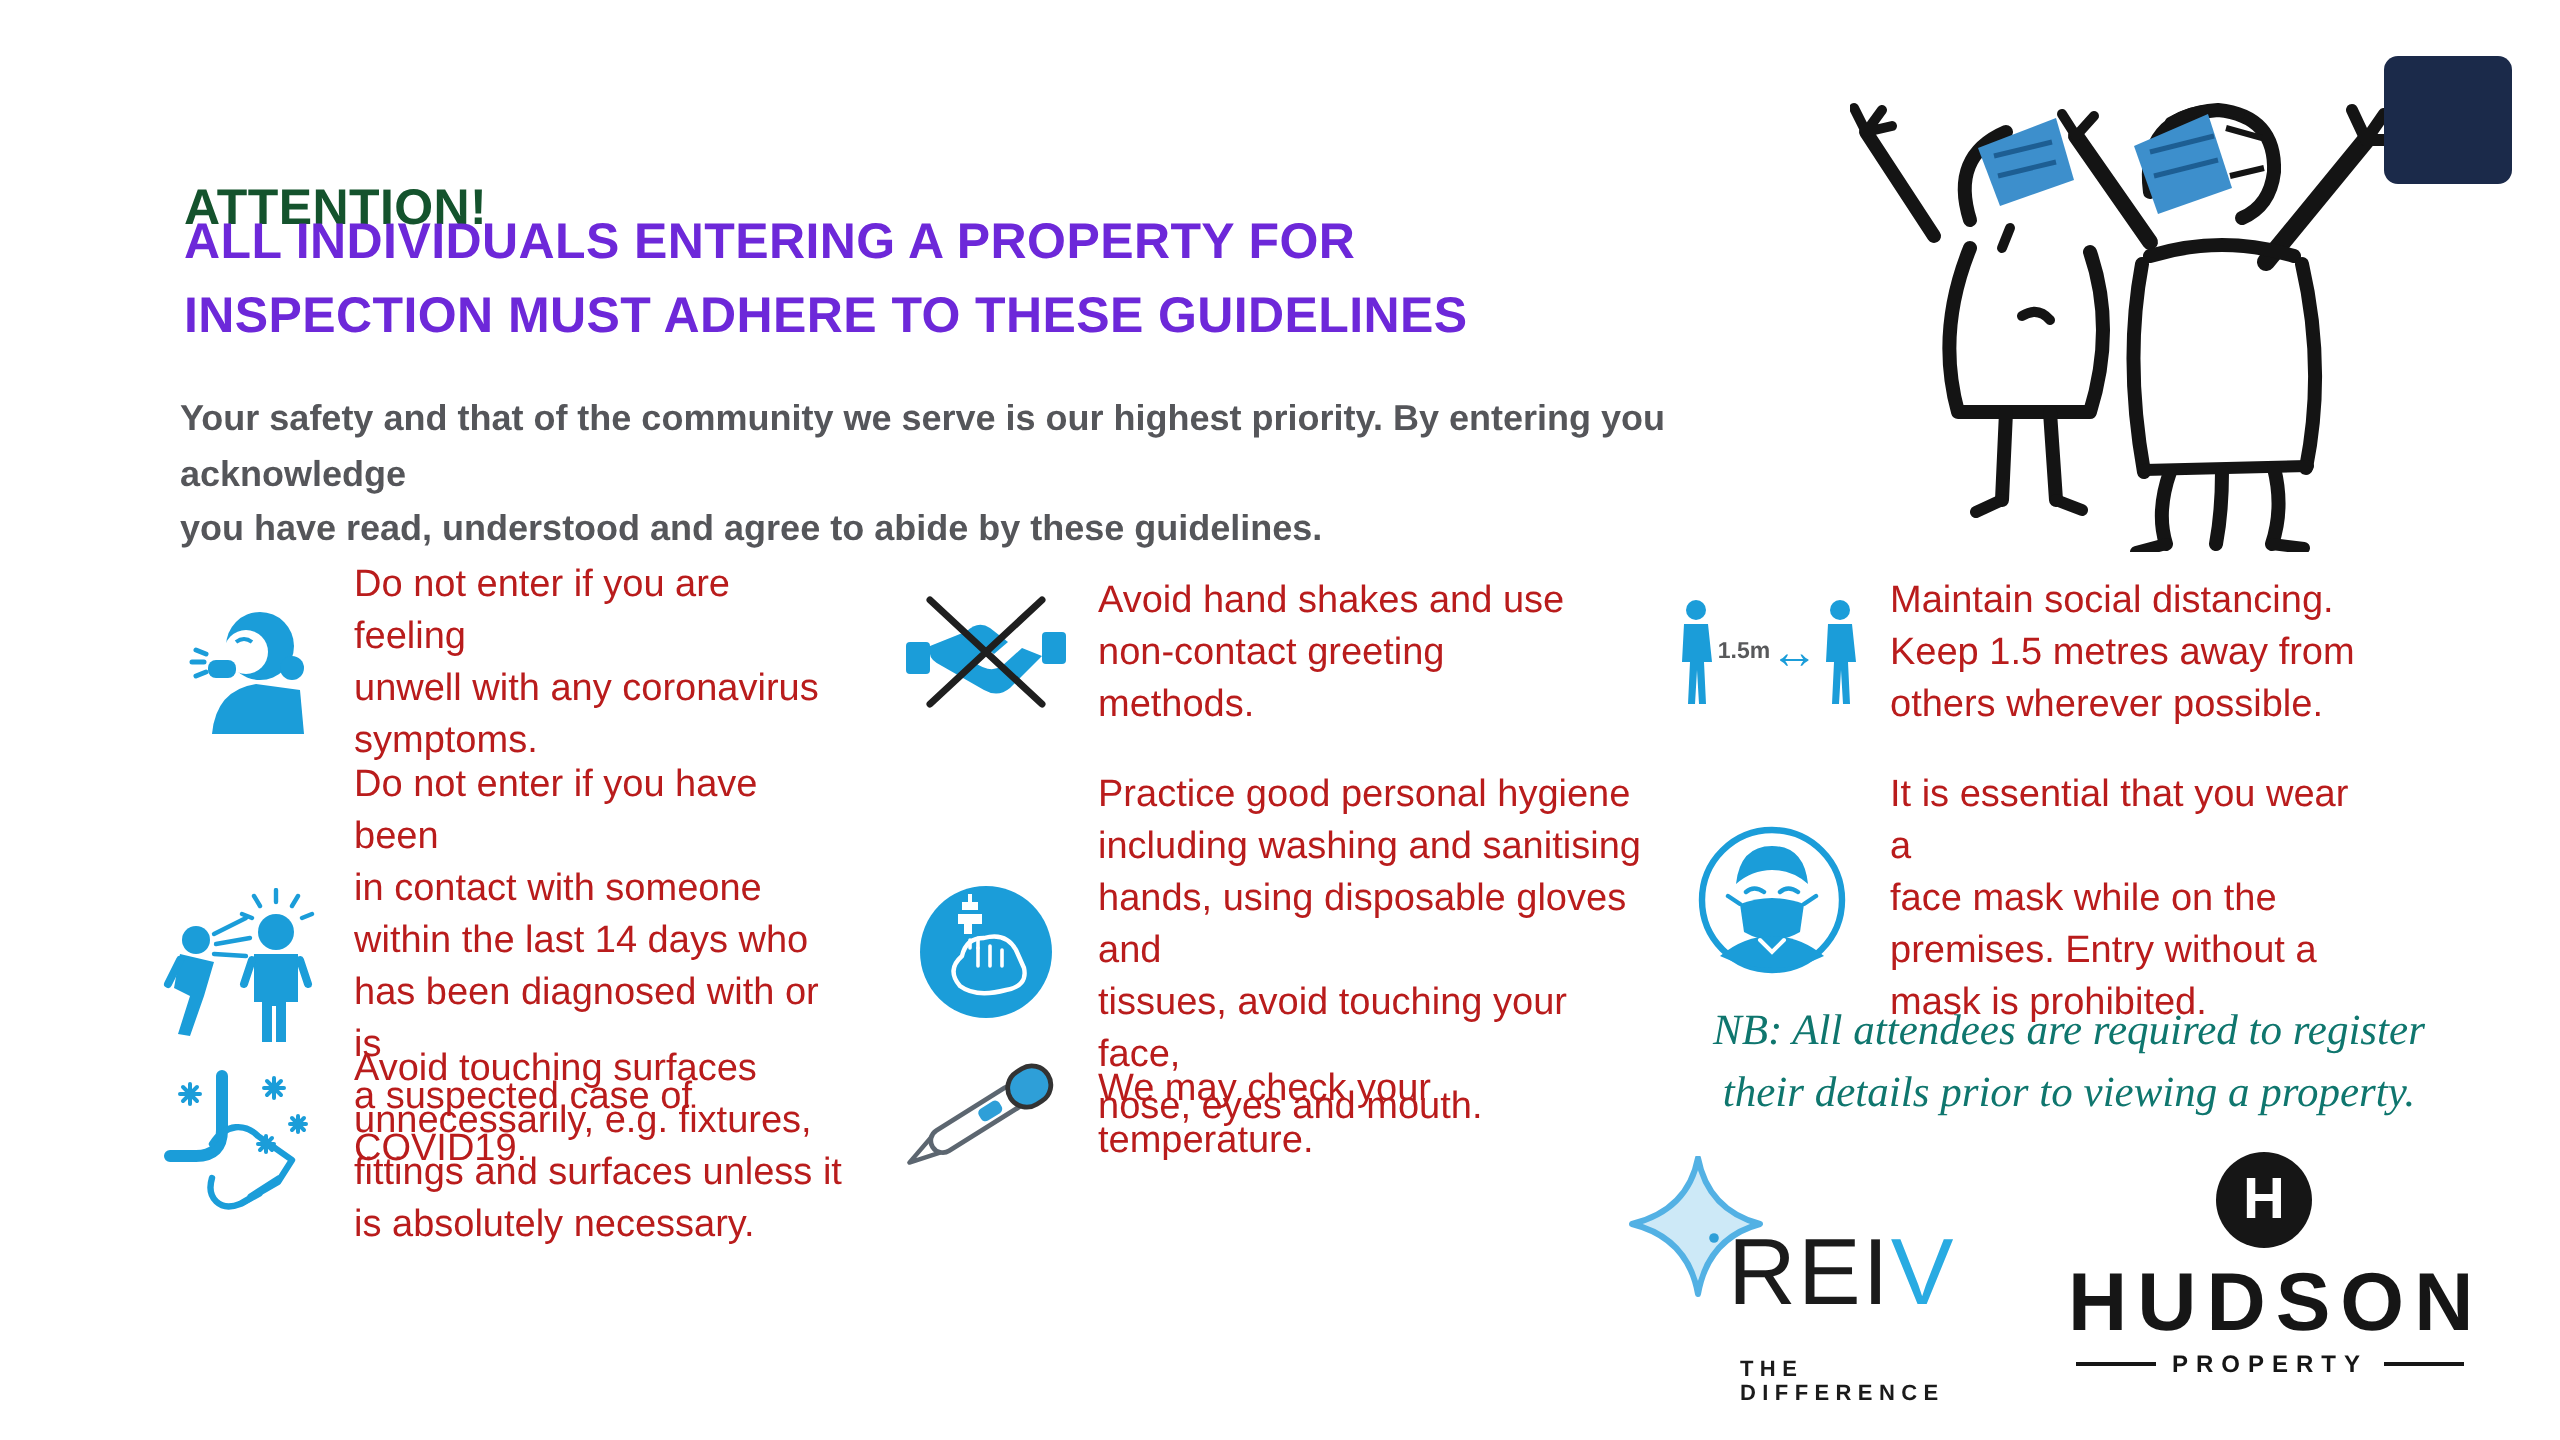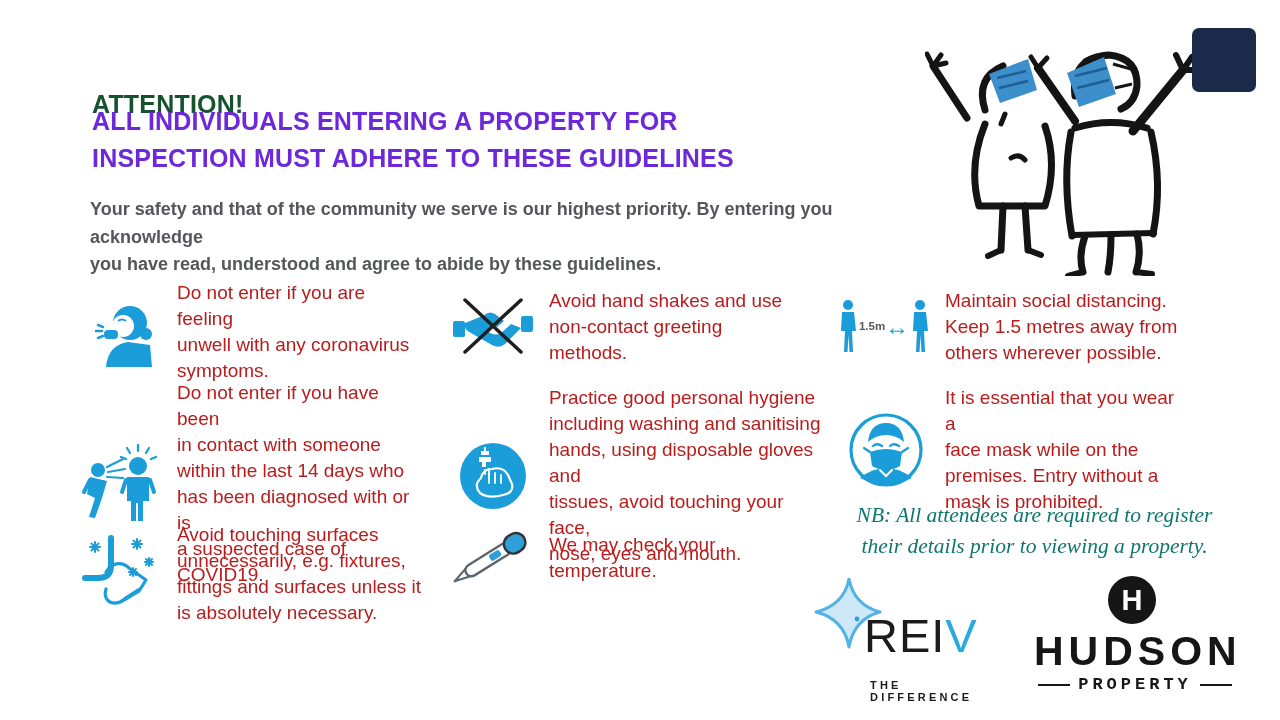--- a/index.html
+++ b/index.html
@@ -36,21 +36,21 @@
   .reiv .tagline{position:absolute;left:58px;top:103px;font-size:11px;font-weight:bold;letter-spacing:3.2px;color:#1b1b1b;}
 
   
   .hudson{left:1034px;top:576px;width:202px;height:122px;}
   .hudson .circle{position:absolute;left:74px;top:0;width:48px;height:48px;border-radius:50%;background:#161616;
                   display:flex;align-items:center;justify-content:center;color:#fff;font-size:29px;font-weight:bold;}
   .hudson .name{position:absolute;left:0;top:52px;width:100%;text-align:center;font-size:41px;font-weight:bold;
                 letter-spacing:5px;color:#161616;}
   .hudson .tagrow{position:absolute;left:4px;top:99px;width:194px;display:flex;align-items:center;gap:8px;}
   .hudson .tagrow .rule{flex:1;height:2px;background:#161616;}
-  .hudson .tagrow .tag{font-size:17px;font-weight:bold;letter-spacing:4px;color:#161616;white-space:nowrap;font-family:Liberation Mono, monospace;}
+  .hudson .tagrow .tag{font-size:12px;font-weight:bold;letter-spacing:4px;color:#161616;white-space:nowrap;}
 </style>
 </head>
 <body>
 
 <div id="poster">
 
   <div class="abs attention">ATTENTION!</div>
   <div class="abs headline pre">ALL INDIVIDUALS ENTERING A PROPERTY FOR
 INSPECTION MUST ADHERE TO THESE GUIDELINES</div>
   <div class="abs intro pre">Your safety and that of the community we serve is our highest priority. By entering you acknowledge

